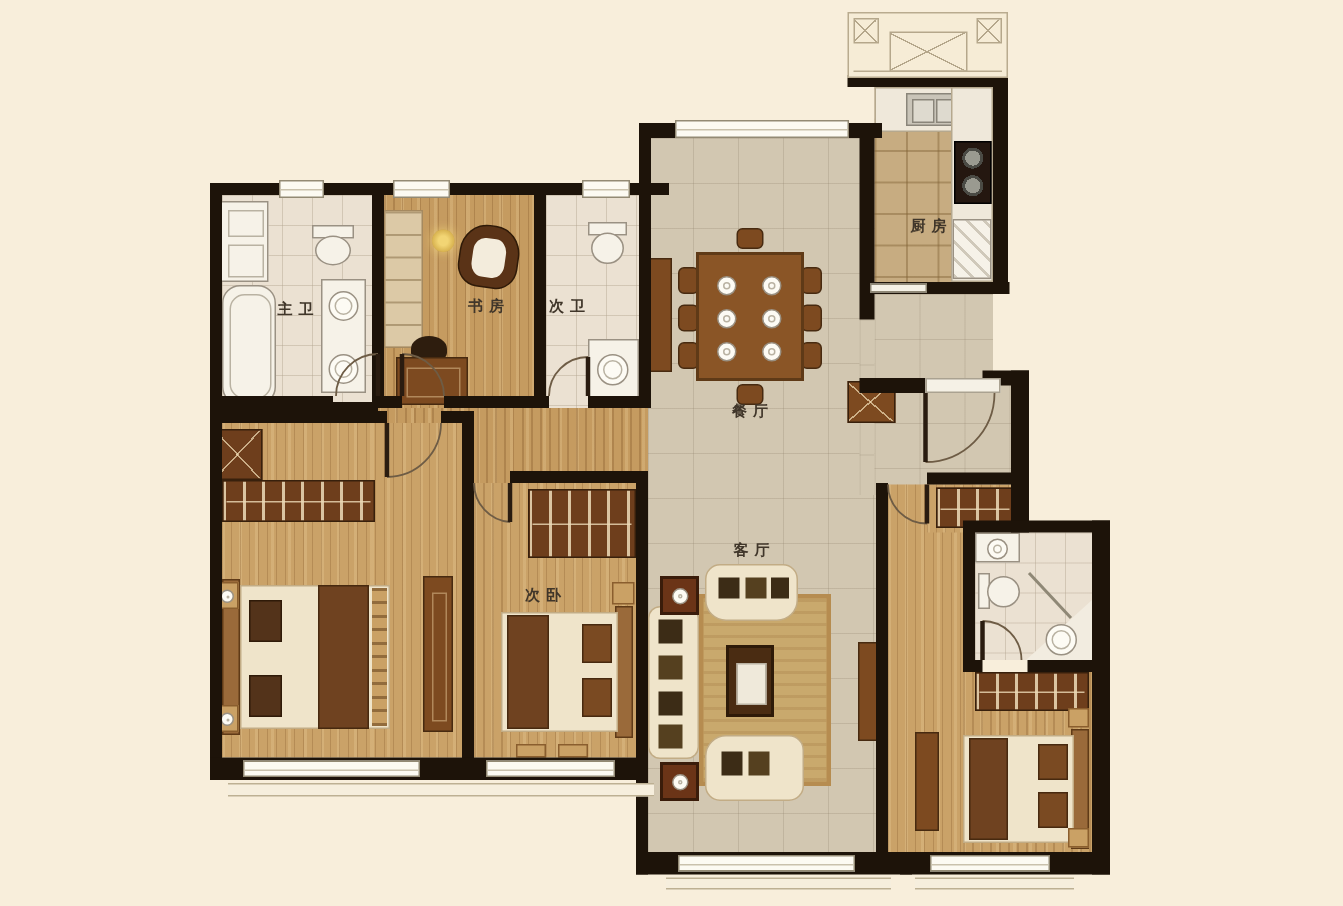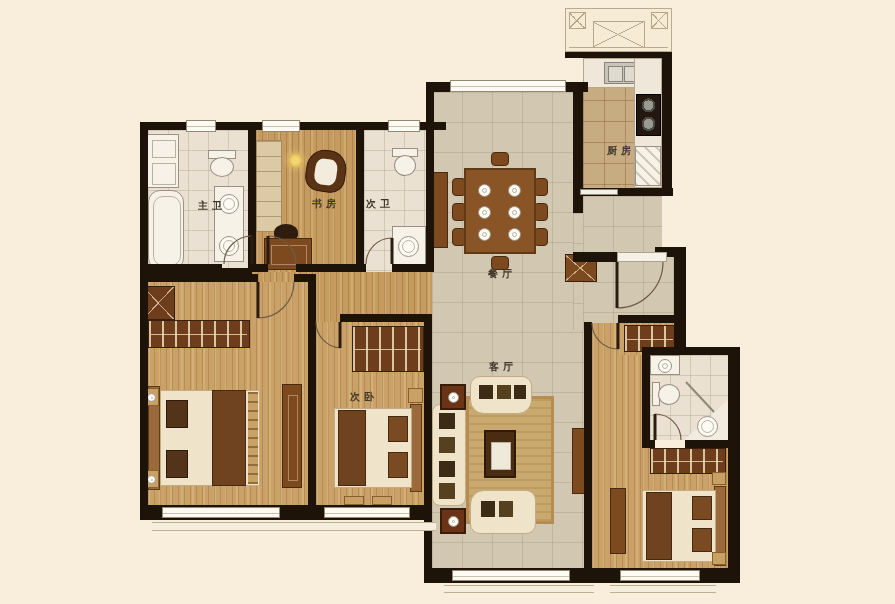--- a/index.html
+++ b/index.html
@@ -291,21 +291,21 @@
       <line x1="392" y1="264" x2="392" y2="238"></line>
       <line x1="258" y1="282" x2="258" y2="318"></line>
       <line x1="340" y1="322" x2="340" y2="348"></line>
       <line x1="617" y1="262" x2="617" y2="308"></line>
       <line x1="618" y1="323" x2="618" y2="349"></line>
       <line x1="655" y1="440" x2="655" y2="414"></line>
     </g>
     <line x1="686" y1="382" x2="714" y2="412" stroke="#8f8876" stroke-width="2"></line>
   </svg>
 
-  <span class="rlabel" style="left:212px;top:206px;">主卫</span>
+  <span class="rlabel" style="left:199px;top:206px;">主卫</span>
   <span class="rlabel" style="left:326px;top:204px;">书房</span>
   <span class="rlabel" style="left:380px;top:204px;">次卫</span>
   <span class="rlabel" style="left:502px;top:274px;">餐厅</span>
   <span class="rlabel" style="left:621px;top:151px;">厨房</span>
   <span class="rlabel" style="left:503px;top:367px;">客厅</span>
   <span class="rlabel" style="left:364px;top:397px;">次卧</span>
 
 </div>
 
 </body></html>

